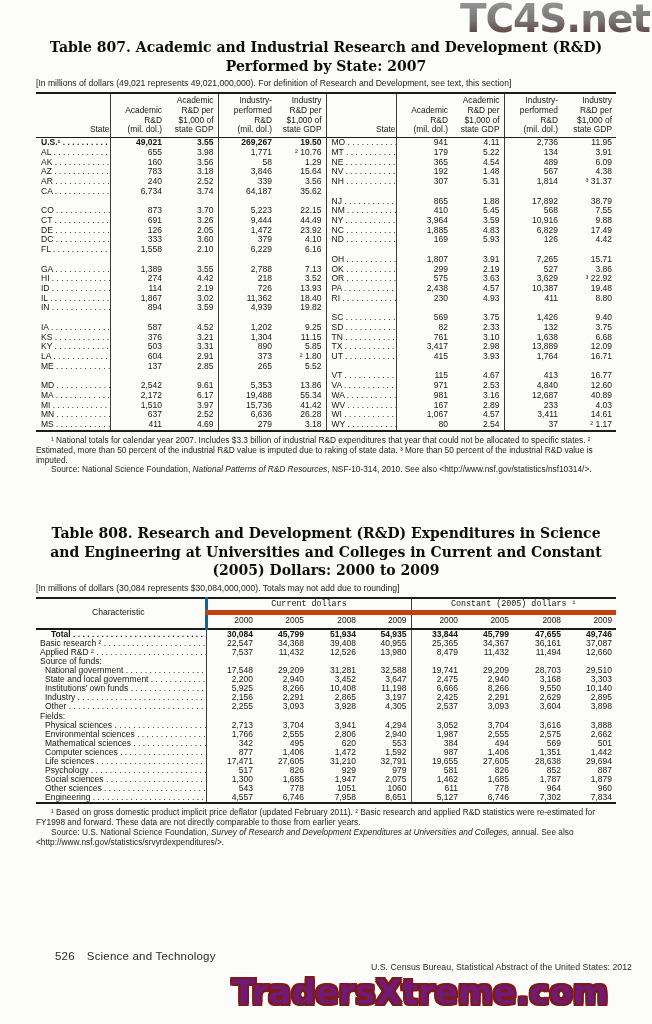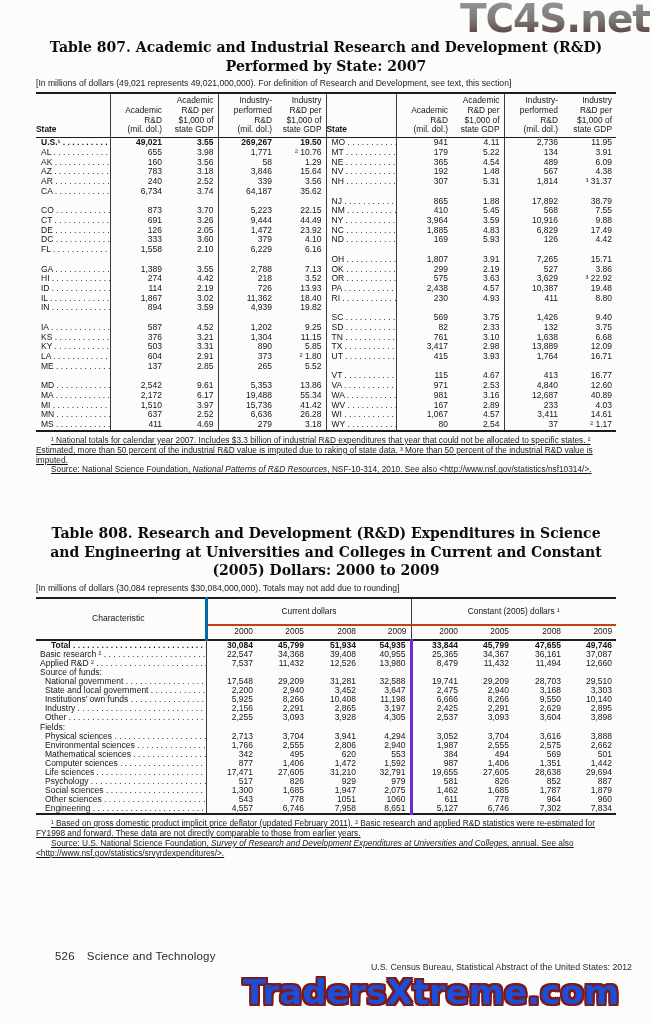--- a/index.html
+++ b/index.html
@@ -9,69 +9,69 @@
   
   .wm{position:absolute;font-weight:bold;white-space:nowrap;pointer-events:none;}
   .wm-top{top:-4px;right:2px;font-family:"DejaVu Sans",sans-serif;font-size:39px;letter-spacing:-1px;
           background:linear-gradient(#8a8a8a 15%,#6f6b6b 55%,#4a2a28 90%);
           -webkit-background-clip:text;background-clip:text;color:transparent;opacity:.92;}
   .wm-mid{top:492px;left:160px;font-family:"DejaVu Serif",serif;font-size:36px;letter-spacing:4px;
           color:#c1272d;
           text-shadow:-2px 0 0 #fff,2px 0 0 #fff,0 -2px 0 #fff,0 2px 0 #fff,
                       -2px -2px 0 #fff,2px 2px 0 #fff,-2px 2px 0 #fff,2px -2px 0 #fff,
                       4px 5px 3px #6a6a6a;}
-  .wm-bottom{top:972px;left:243px;font-family:"DejaVu Sans",sans-serif;font-size:34px;letter-spacing:0;
-          color:#1d4ed8;
+  .wm-bottom{top:972px;left:232px;font-family:"DejaVu Sans",sans-serif;font-size:34px;letter-spacing:0;
+          color:#701a75;
           text-shadow:-2px 0 0 #7e1a18,2px 0 0 #7e1a18,0 -2px 0 #7e1a18,0 2px 0 #7e1a18,
                       -2px -2px 0 #7e1a18,2px 2px 0 #7e1a18,-2px 2px 0 #7e1a18,2px -2px 0 #7e1a18,
                       -4px 0 0 #fff,4px 0 0 #fff,0 4px 0 #fff,0 -4px 0 #fff,4px 4px 0 #fff,-4px -4px 0 #fff;}
 
   
   .sec{position:absolute;left:36px;width:580px;}
   .sec807{top:38px;}
   .sec808{top:524px;}
   .ttl{margin:0;font-family:"DejaVu Serif",serif;font-weight:bold;font-size:14px;line-height:18.5px;
        color:#0d0d0d;width:580px;text-align:center;}
   .note{margin:3px 0 0 0;font-size:8.6px;line-height:10px;color:#222;}
 
   
   table.tbl{border-collapse:collapse;table-layout:fixed;width:580px;margin-top:4px;
             font-size:8.5px;color:#141414;}
   table.tbl{border-top:2px solid #1c1c1c;border-bottom:2px solid #1c1c1c;}
   .tbl thead th{font-weight:normal;vertical-align:bottom;text-align:right;
                 white-space:pre-line;font-size:8.4px;line-height:9.8px;padding:2px 4px 2px 0;}
   .t807 thead th{border-bottom:1.2px solid #1c1c1c;}
-  .tbl thead th.st{text-align:left;padding:2px 0;font-weight:bold;}
+  .tbl thead th.st{text-align:right;padding:2px 0;}
   .tbl td{height:9.72px;line-height:9.7px;padding:0 4px 0 0;text-align:right;
           white-space:nowrap;overflow:hidden;}
   .tbl td.st{text-align:left;padding:0 0 0 5px;}
   .b{font-weight:bold;}
   
   .t807 th:nth-child(1),.t807 td:nth-child(1),
   .t807 th:nth-child(3),.t807 td:nth-child(3),
   .t807 th:nth-child(5),.t807 td:nth-child(5),
   .t807 th:nth-child(6),.t807 td:nth-child(6),
   .t807 th:nth-child(8),.t807 td:nth-child(8){border-right:1px solid #3a3a3a;}
 
   
   .t808 thead th.chr{vertical-align:middle;text-align:center;font-size:8.6px;
                      border-right:3px solid #0369a1;}
-  .t808 thead th.grp{text-align:center;border-bottom:2px solid #c2410c;padding:8px 0;}
+  .t808 thead th.grp{text-align:center;border-bottom:5px solid #c2410c;padding:1px 0;font-family:Liberation Mono, monospace;}
   .t808 thead th.grp.gc{border-right:1px solid #3a3a3a;}
   .t808 thead th.yr{padding:1px 4px 2px 0;}
   .t808 thead th.yr:nth-child(4){border-right:1px solid #3a3a3a;}
   .t808 thead{border-bottom:2px solid #1c1c1c;}
   .t808 td.chr{text-align:left;padding:0 0 0 4px;border-right:1px solid #3a3a3a;}
-  .t808 td:nth-child(5){border-right:3px solid #6d28d9;}
+  .t808 td:nth-child(5){border-right:1px solid #6d28d9;}
   .t808 td{height:9.05px;line-height:9.0px;}
   .t808 td.chr.in1{padding-left:9px;}
   .t808 td.chr.in2{padding-left:15px;}
 
   
-  .fnblock{margin-top:4px;width:580px;text-decoration:underline;}
+  .fnblock{margin-top:4px;width:580px;}
   .fn{margin:0;font-size:8.3px;line-height:9.9px;text-indent:15px;color:#1c1c1c;}
   .fn i{font-style:italic;}
 
   
   .footer-left{position:absolute;left:55px;top:950px;font-size:11.5px;color:#2a2a2a;
                letter-spacing:.2px;}
   .footer-left .pgnum{margin-right:12px;}
   .footer-right{position:absolute;right:20px;top:962px;font-size:8.8px;color:#2a2a2a;}
 </style>
 </head>

